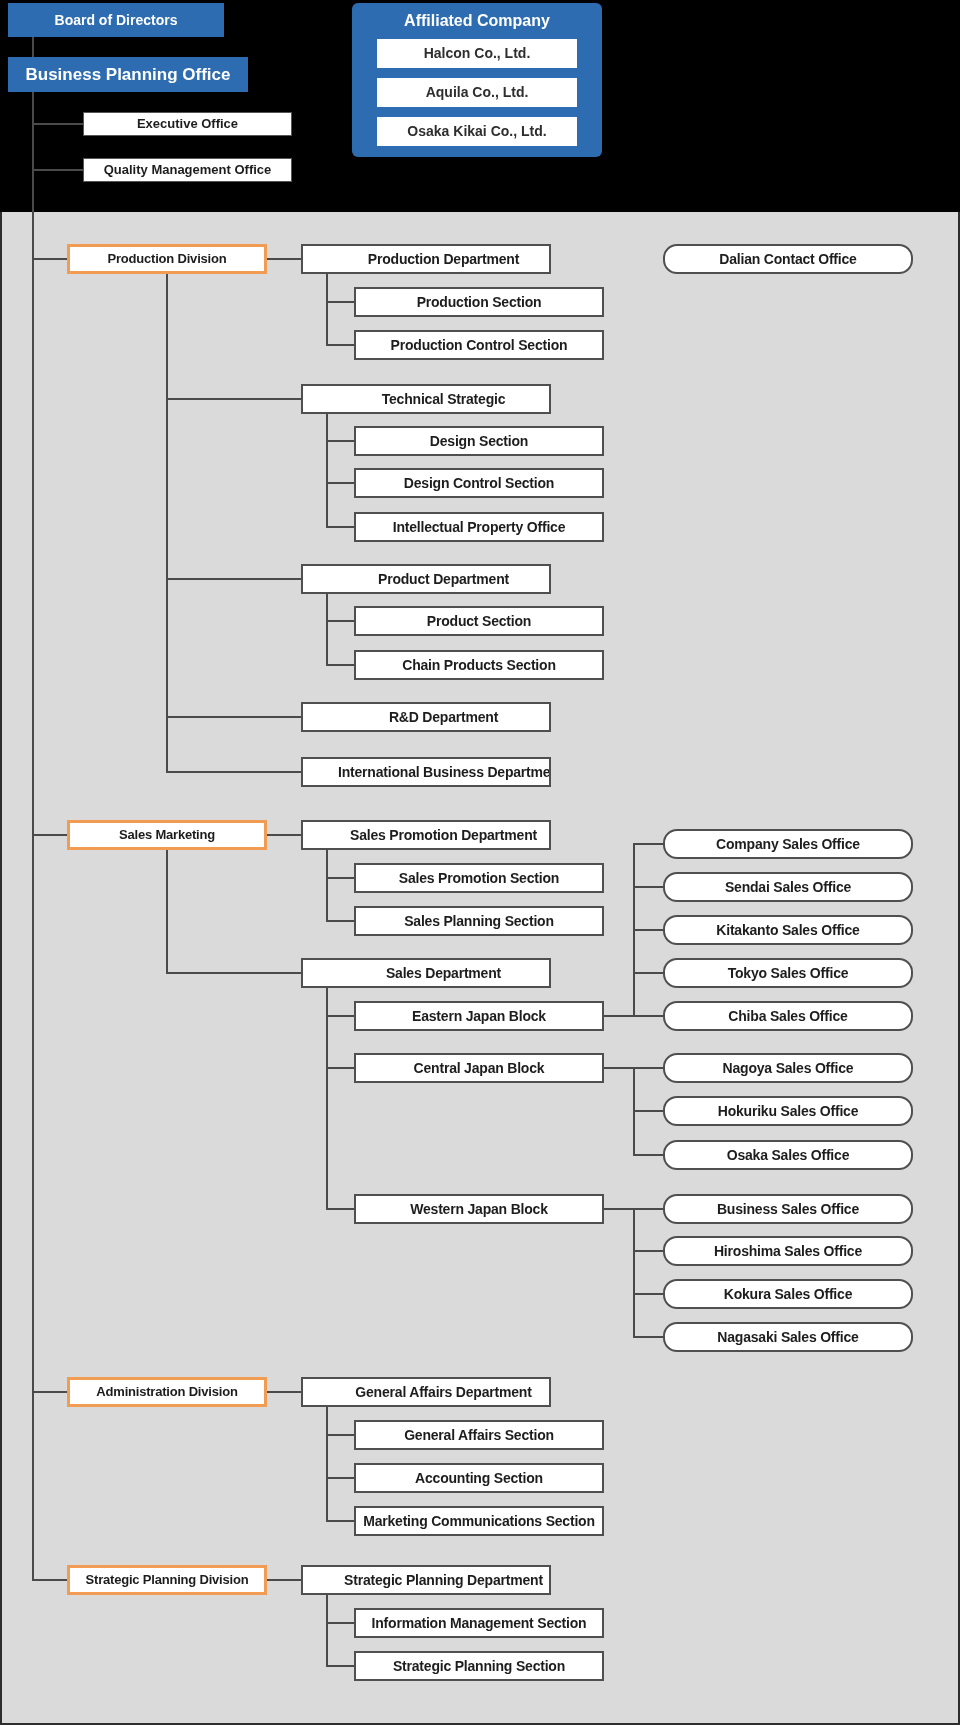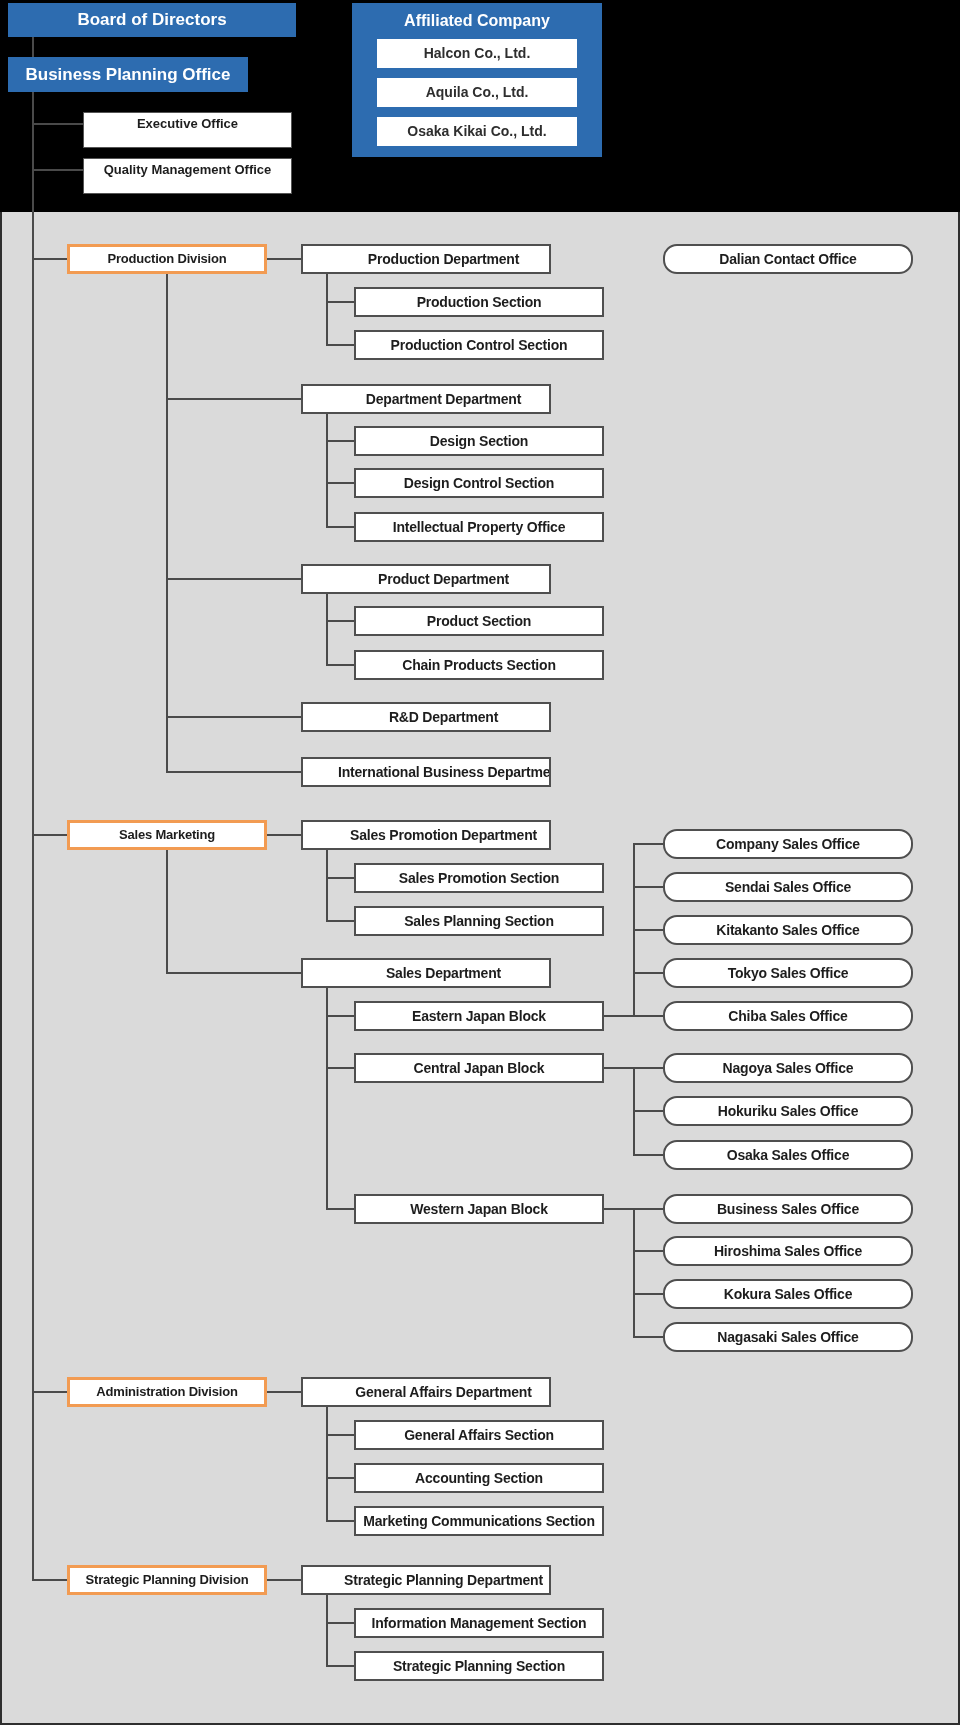--- a/index.html
+++ b/index.html
@@ -46,31 +46,32 @@
   .node.sect{width:250px;left:354px;}
   .node.office{width:250px;left:663px;border-radius:14px;}
 
   
   .blue-box{
     position:absolute;box-sizing:border-box;
     background:#2d6cb0;color:#ffffff;
     font-weight:bold;text-align:center;
     white-space:nowrap;
   }
-  .blue-box.board{left:8px;top:3px;width:288px;height:34px;font-size:17px;line-height:34px;}
+  .blue-box.board{left:8px;top:3px;width:216px;height:34px;font-size:14px;line-height:34px;}
   .blue-box.bpo{left:8px;top:57px;width:240px;height:35px;font-size:17px;line-height:35px;}
   .staff-box{
-    position:absolute;box-sizing:border-box;left:83px;width:209px;height:36px;
+    position:absolute;box-sizing:border-box;left:83px;width:209px;height:24px;
     background:#ffffff;border:1px solid #555;
     color:#1d1d1d;font-size:13px;font-weight:bold;
     text-align:center;line-height:22px;white-space:nowrap;
   }
   .aff-panel{
     position:absolute;left:352px;top:3px;width:250px;height:154px;
     background:#2d6cb0;
+    border-radius:6px;
   }
   .aff-title{
     color:#ffffff;font-size:16px;font-weight:bold;text-align:center;
     line-height:36px;white-space:nowrap;
   }
   .aff-box{
     position:absolute;left:25px;width:200px;height:29px;
     background:#ffffff;color:#2e2e2e;
     font-size:14px;font-weight:bold;text-align:center;line-height:29px;
     white-space:nowrap;
@@ -162,21 +163,21 @@
     <div class="aff-box" style="top:36px">Halcon Co., Ltd.</div>
     <div class="aff-box" style="top:75px">Aquila Co., Ltd.</div>
     <div class="aff-box" style="top:114px">Osaka Kikai Co., Ltd.</div>
   </div>
 
   <div class="node division" style="top:244px">Production Division</div>
   <div class="node dept" style="top:244px">Production Department</div>
   <div class="node office" style="top:244px">Dalian Contact Office</div>
   <div class="node sect" style="top:287px">Production Section</div>
   <div class="node sect" style="top:330px">Production Control Section</div>
-  <div class="node dept" style="top:384px">Department Department</div>
+  <div class="node dept" style="top:384px">Technical Strategic</div>
   <div class="node sect" style="top:426px">Design Section</div>
   <div class="node sect" style="top:468px">Design Control Section</div>
   <div class="node dept" style="top:564px">Product Department</div>
   <div class="node sect" style="top:512px">Intellectual Property Office</div>
   <div class="node sect" style="top:606px">Product Section</div>
   <div class="node sect" style="top:650px">Chain Products Section</div>
   <div class="node dept" style="top:702px">R&amp;D Department</div>
   <div class="node dept" style="top:757px">International Business Department</div>
 
   <div class="node division" style="top:820px">Sales Marketing</div>

